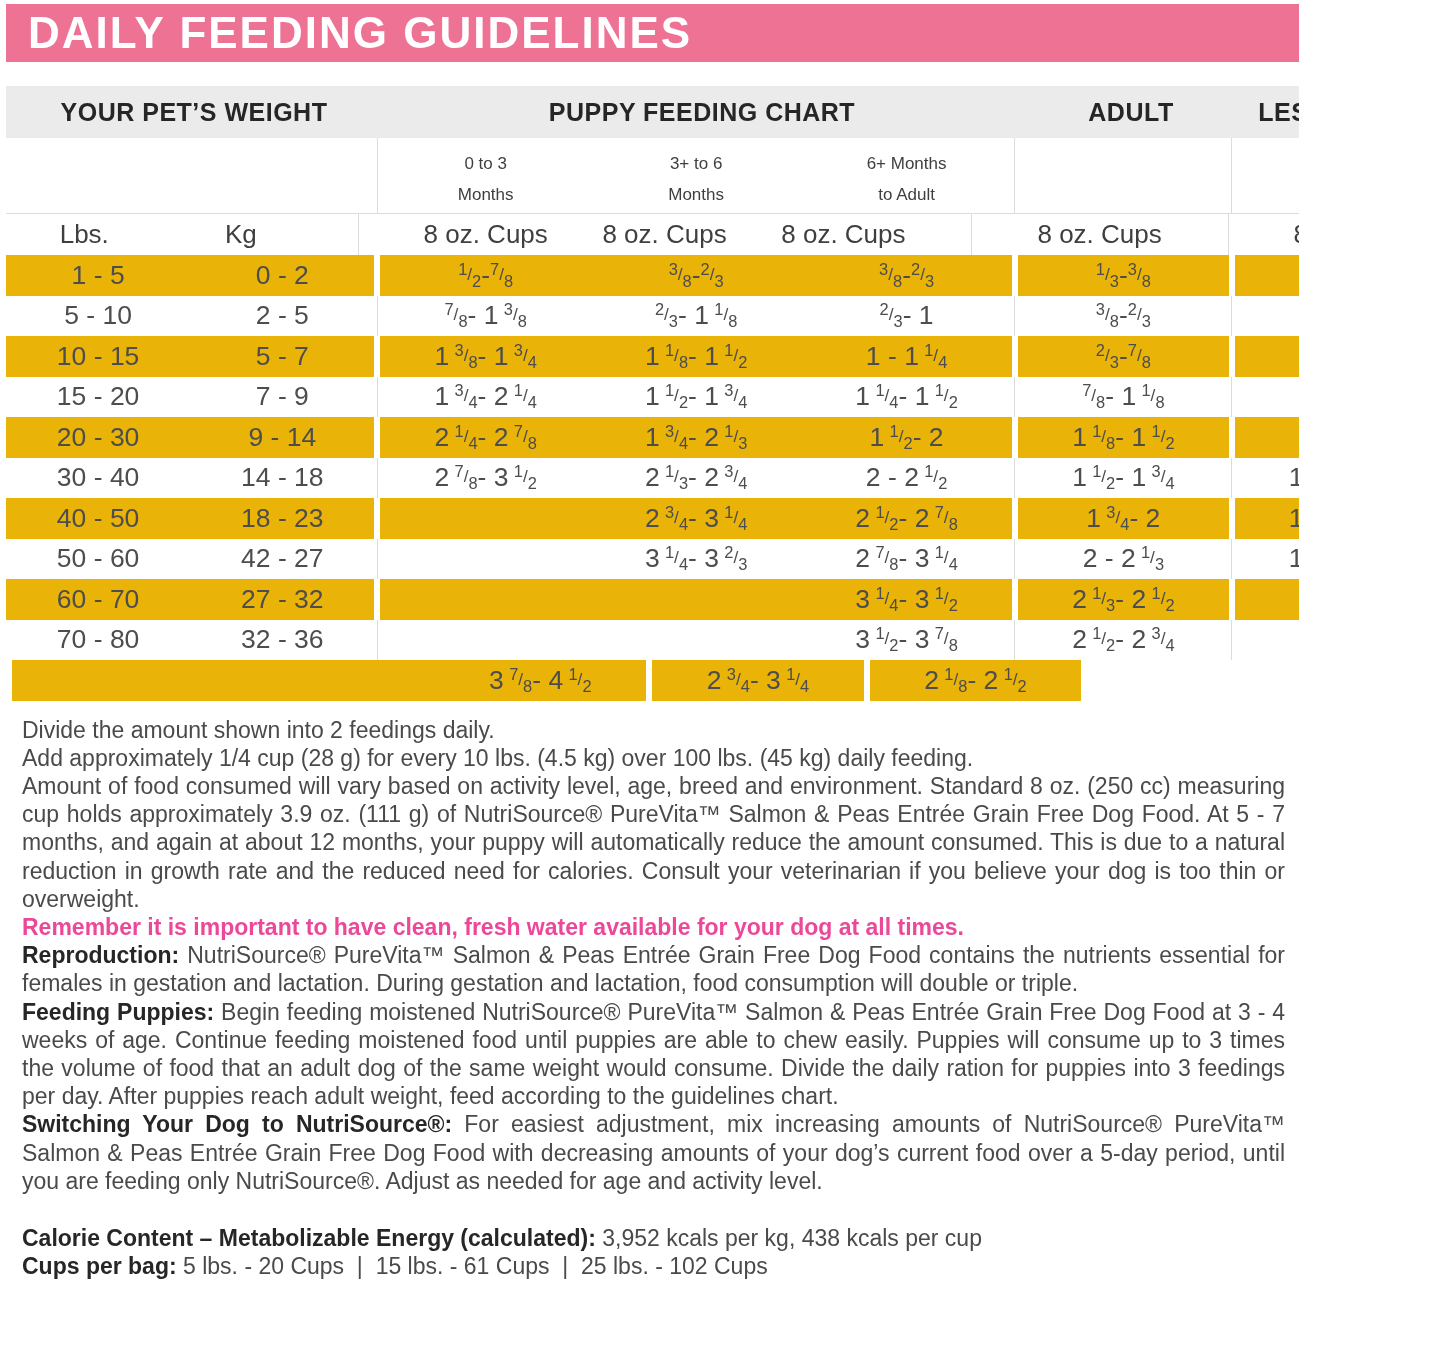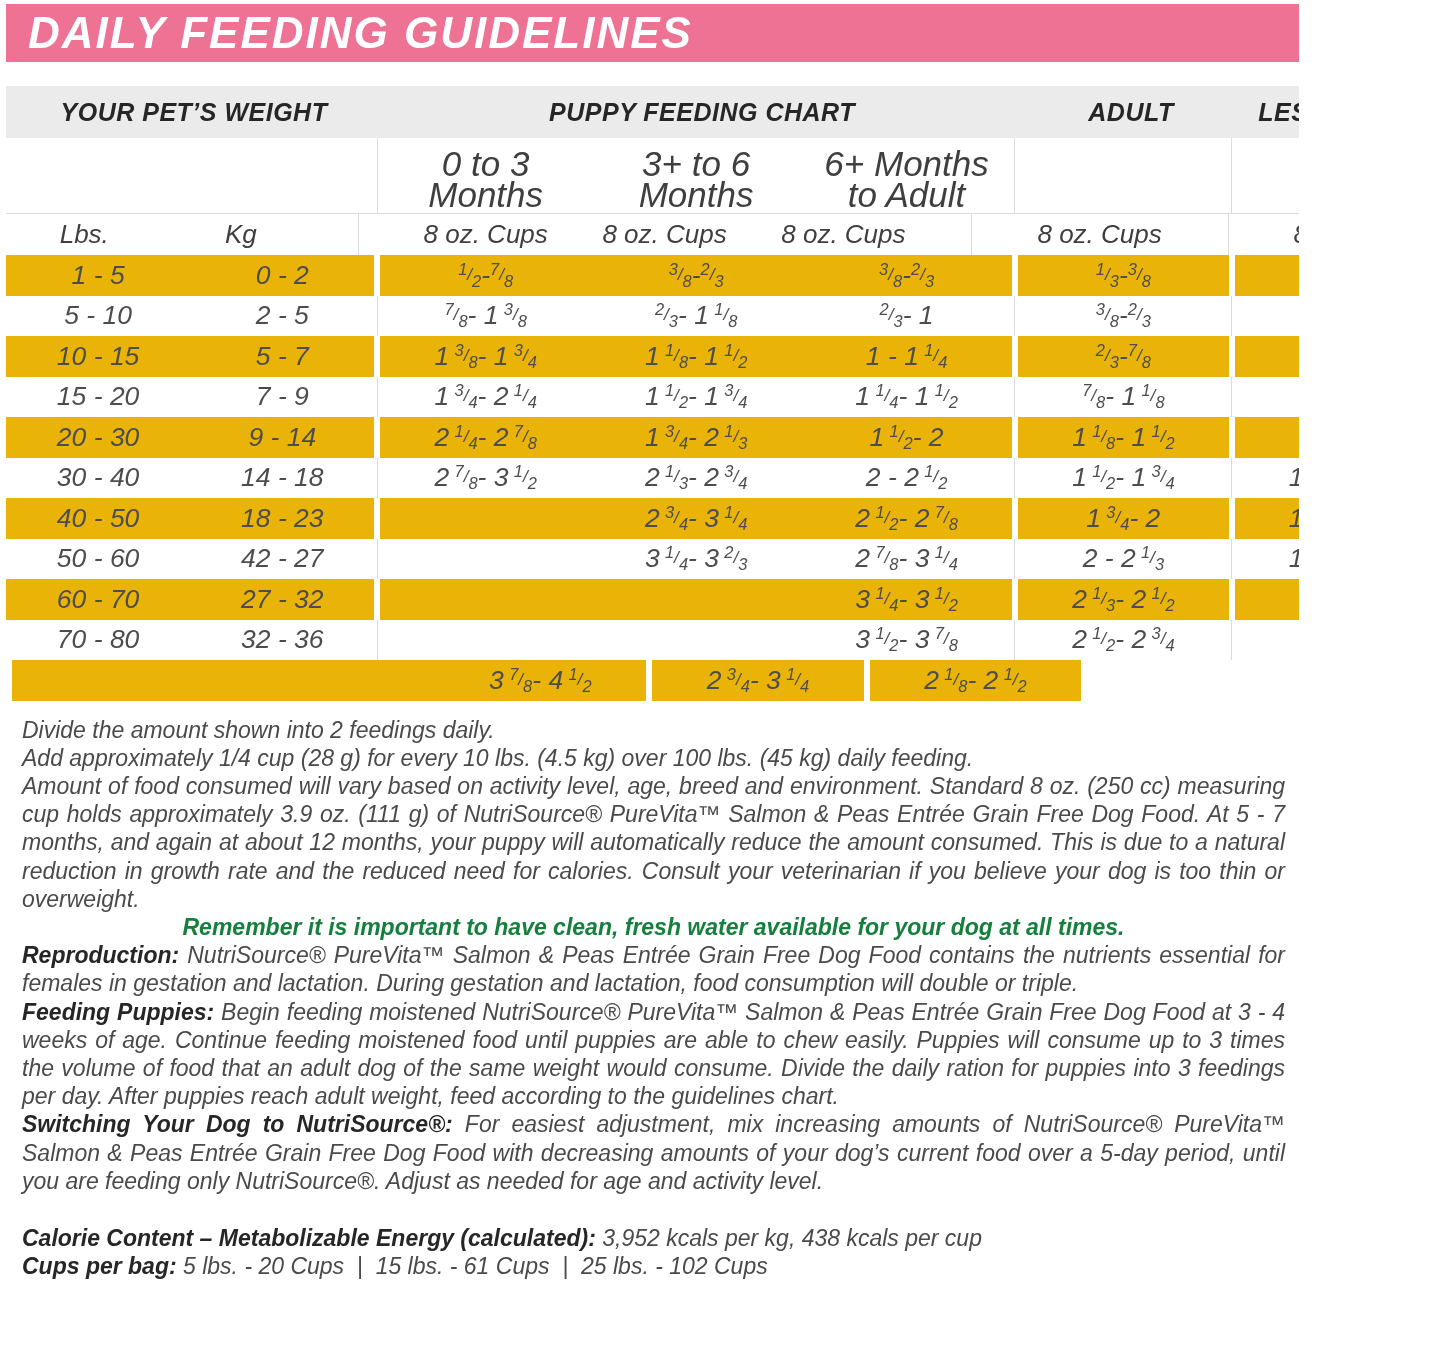--- a/index.html
+++ b/index.html
@@ -1,17 +1,17 @@
 <!DOCTYPE html>
 <html><head>
 <meta charset="utf-8">
 <style>
   html,body{margin:0;padding:0;background:#fff;}
   body{width:1445px;font-family:"Liberation Sans",sans-serif;}
-  .page{position:relative;width:1299px;height:1367px;overflow:hidden;background:#fff;font-style:italic;}
+  .page{position:relative;width:1299px;height:1367px;overflow:hidden;background:#fff;}
 
   
   .banner{margin:4px 0 0 6px;height:58px;background:#ee7294;display:flex;align-items:center;padding-left:22px;}
   .banner .title{color:#ffffff;font-size:44px;font-weight:bold;letter-spacing:2px;}
 
   
   .tablewrap{margin-left:6px;width:1439px;}
   .band{margin-top:24px;height:52px;background:#ebebeb;display:flex;align-items:center;
         font-weight:bold;font-size:25px;color:#262626;letter-spacing:.5px;}
   .band div{text-align:center;}
@@ -21,36 +21,36 @@
   .hdiv{position:absolute;top:75px;left:0;right:0;height:1px;background:#dcdcdc;}
   .mrow,.urow,.trow{display:flex;width:100%;}
   .mrow{height:75px;}
   .urow{height:42px;gap:36px;}
   .sec{display:flex;}
   .secA{width:370px;}.secB{width:634px;}.secC{width:212px;}.secD{width:211px;}
   .gut{width:6px;position:relative;background:transparent;}
   .subhead .gut::after, .trow.even .gut::after{
     content:"";position:absolute;left:2.5px;top:0;bottom:0;width:1px;background:#dcdcdc;}
   .cell{flex:1;display:flex;align-items:center;justify-content:center;white-space:nowrap;}
-  .mcell{font-size:35px;color:#3f3f3f;line-height:31px;white-space:pre-line;text-align:center;padding-top:6px;}
+  .mcell{font-size:17px;color:#3f3f3f;line-height:31px;white-space:pre-line;text-align:center;padding-top:6px;}
   .ucell{font-size:26px;color:#3f3f3f;}
   .trow{height:40.5px;font-size:26.5px;color:#4d4d4d;}
   .trow.odd .sec{background:#eab308;}
 
   
   .fr{font-size:0.62em;}
   .fr .nu{vertical-align:0.62em;}
   .fr .sl{vertical-align:0.3em;font-size:1.05em;}
   .fr .de{vertical-align:-0.1em;}
 
   
   .textblock{margin:15px 14px 0 22px;font-size:23px;line-height:28.2px;color:#4a4a4a;}
   .textblock p{margin:0;}
   .just{text-align:justify;}
-  .boldline{font-weight:bold;color:#15803d;text-align:center;}
+  .boldline{font-weight:bold;color:#ec4899;}
   .sectionp{margin-top:29px;}
   .sectionp b,.footline b{color:#262626;}
   #footer-root .footline:first-child{margin-top:29px;}
 </style>
 </head>
 <body>
 
 <div class="page">
 
   <div class="banner">

